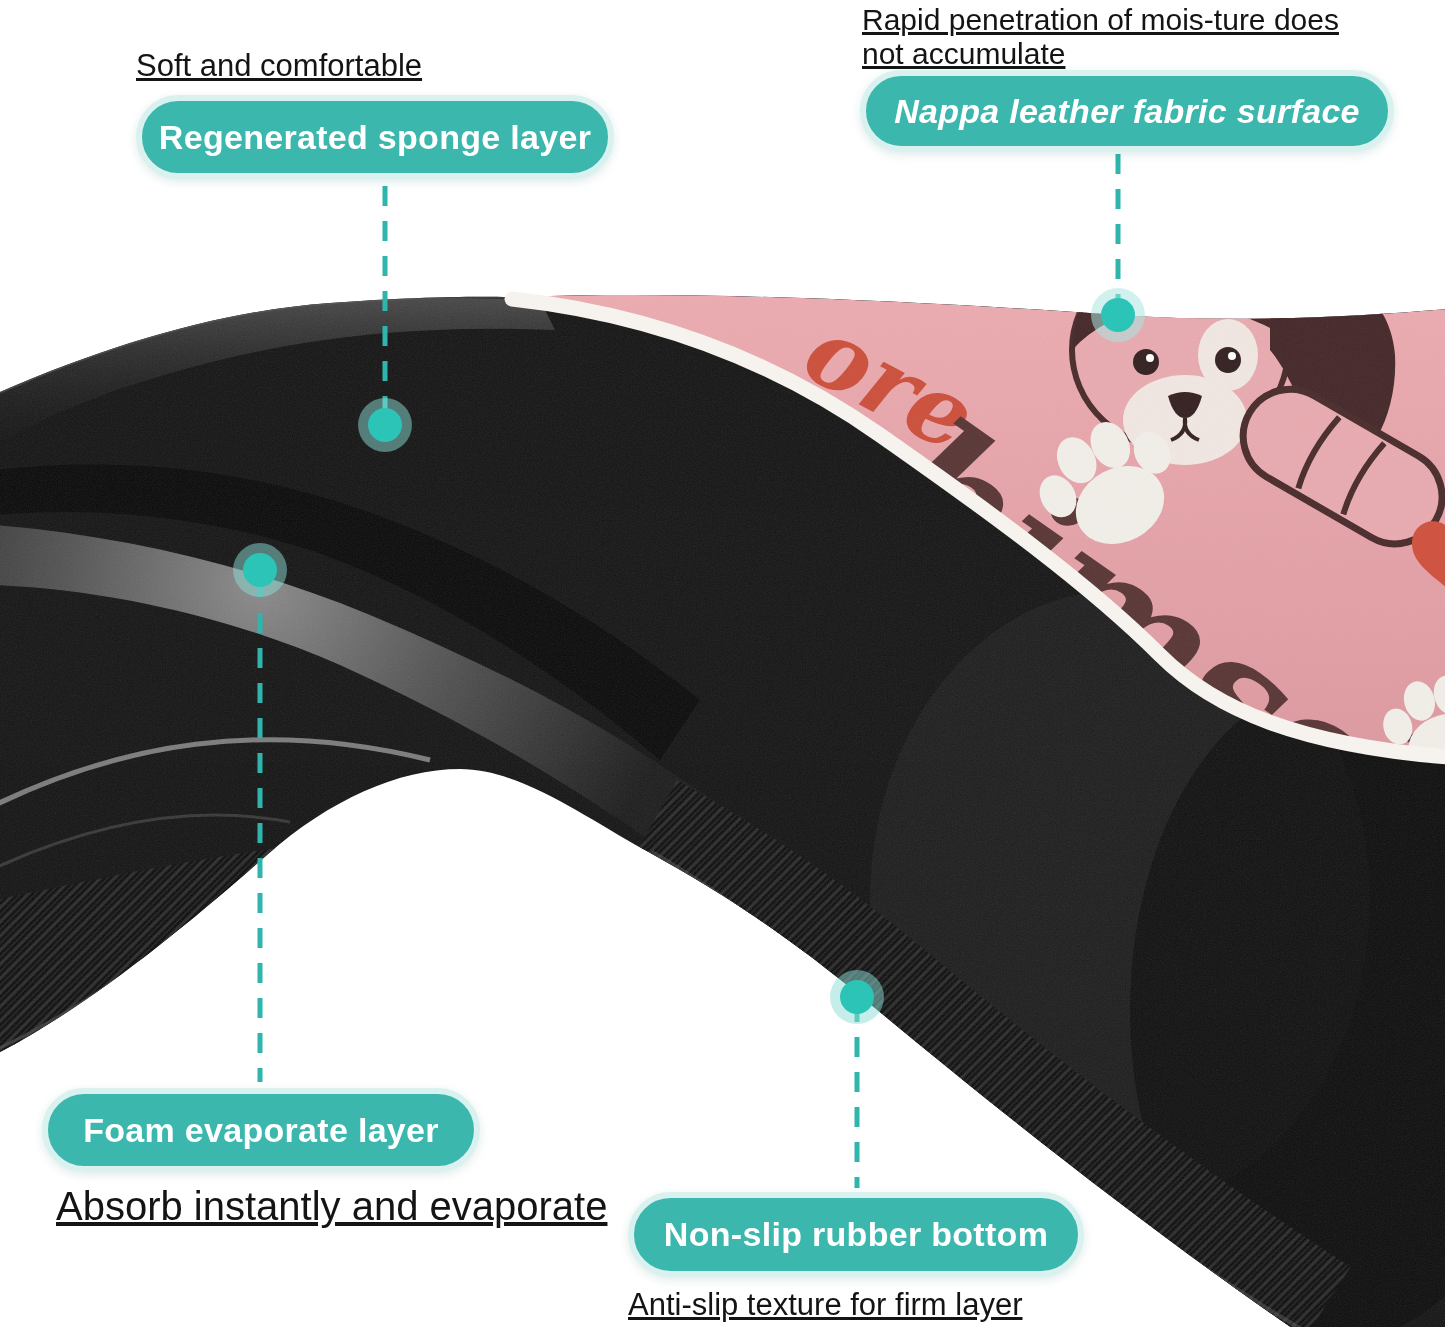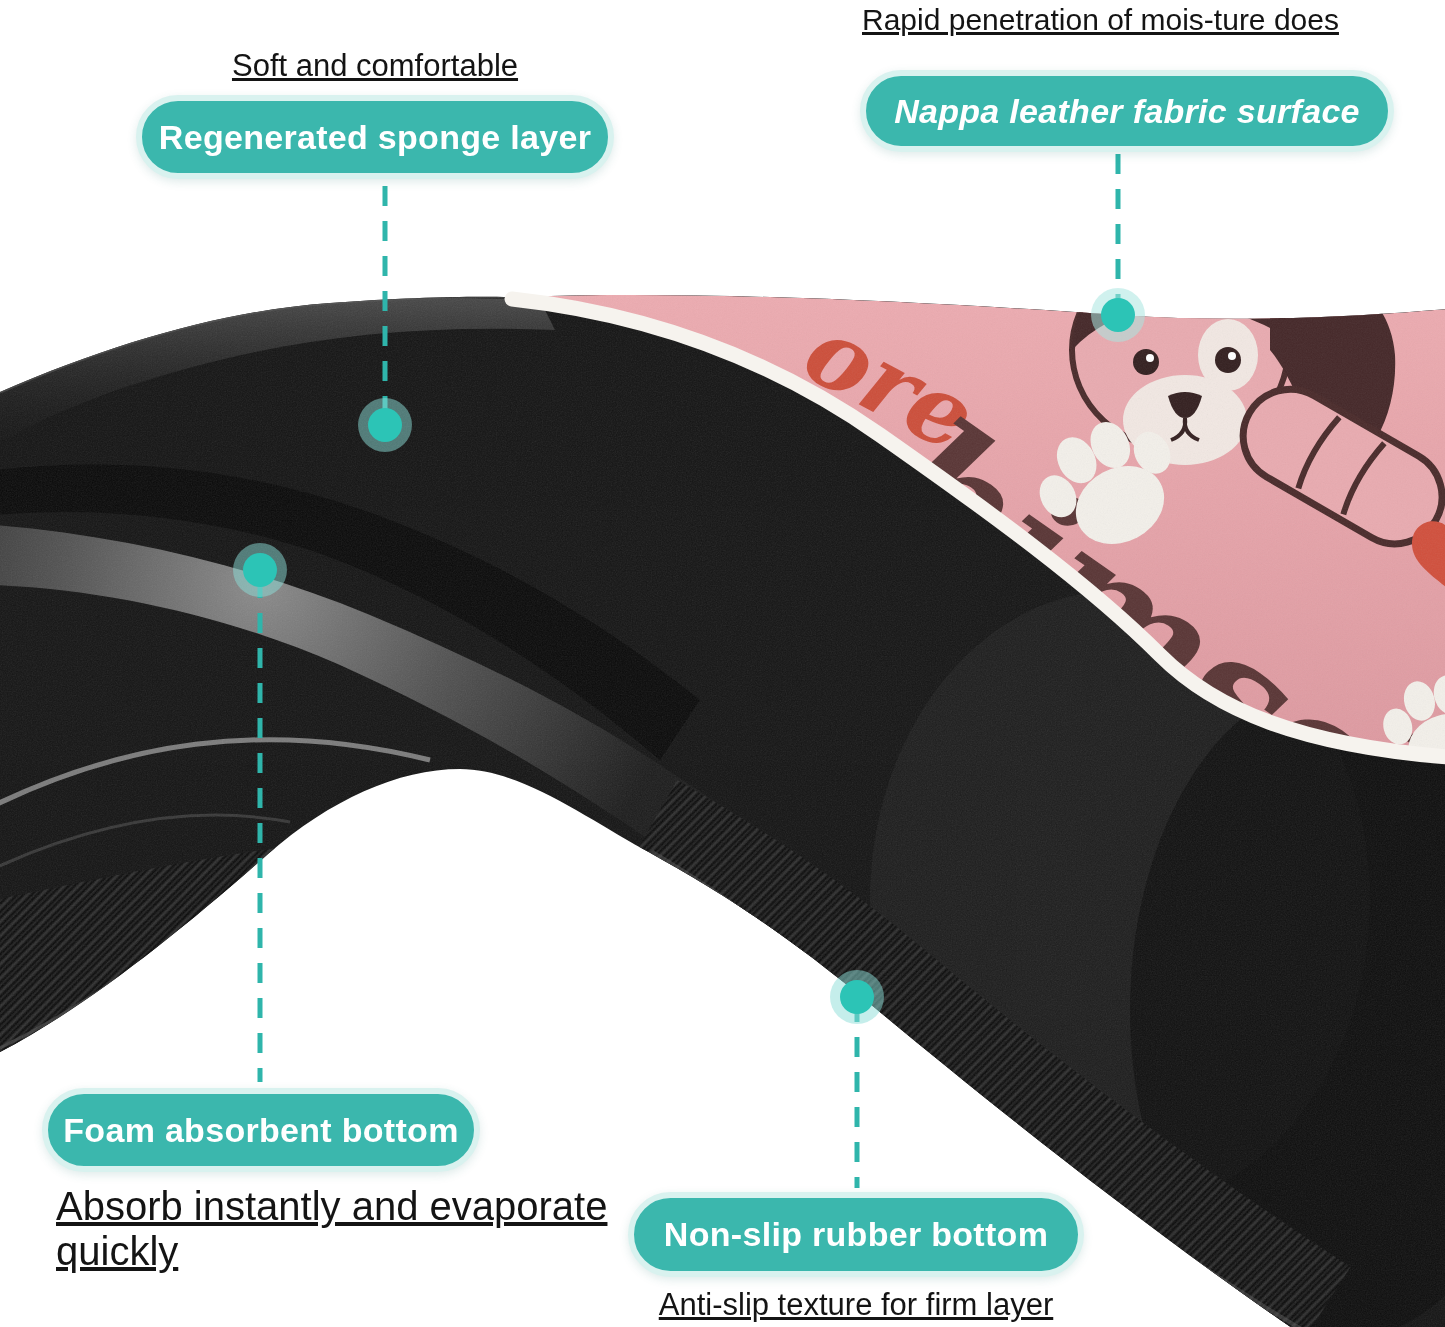--- a/index.html
+++ b/index.html
@@ -4,21 +4,21 @@
 <style>
   html,body{margin:0;padding:0;background:#fff;}
   .canvas{position:relative;width:1445px;height:1327px;background:#ffffff;overflow:hidden;
           font-family:"Liberation Sans",sans-serif;}
   .art{position:absolute;left:0;top:0;width:1445px;height:1327px;}
   .pill{position:absolute;box-sizing:border-box;display:flex;align-items:center;justify-content:center;
         background:#3bb7ad;border:6px solid #d9f2ef;border-radius:60px;color:#ffffff;
         font-weight:bold;font-size:34px;letter-spacing:.3px;white-space:nowrap;
         box-shadow:0 3px 10px rgba(40,120,115,.15);z-index:3;}
   .cap{position:absolute;color:#141414;font-size:30px;line-height:1.13;z-index:3;text-decoration:underline;}
-  .cap.center{text-align:center;}
+  .cap.center{text-align:left;}
   #cap-sponge{left:136px;top:48px;width:478px;font-size:31px;}
   #pill-sponge{left:136px;top:95px;width:478px;height:84px;}
   #cap-fabric{left:862px;top:3px;font-size:30px;}
   #pill-fabric{left:860px;top:70px;width:534px;height:82px;font-style:italic;}
   #pill-foam{left:42px;top:1088px;width:438px;height:84px;}
   #cap-foam{left:56px;top:1184px;font-size:40px;}
   #pill-rubber{left:628px;top:1192px;width:456px;height:85px;}
   #cap-rubber{left:628px;top:1287px;width:456px;font-size:31px;}
 </style>
 </head>
@@ -153,25 +153,25 @@
       <circle cx="1118" cy="315" r="27" fill="rgba(170,230,224,0.55)"></circle>
         <circle cx="1118" cy="315" r="17" fill="#2cc4b6"></circle>
     </g>
   </svg>
 
   <div class="cap center" id="cap-sponge">Soft and comfortable</div>
   <div class="pill" id="pill-sponge">Regenerated sponge layer</div>
 
   <div class="cap" id="cap-fabric">
     <div>Rapid penetration of mois-ture does</div>
+    <div>not accumulate</div>
   </div>
   <div class="pill" id="pill-fabric">Nappa leather fabric surface</div>
 
-  <div class="pill" id="pill-foam">Foam absorbent bottom</div>
+  <div class="pill" id="pill-foam">Foam evaporate layer</div>
   <div class="cap" id="cap-foam">
     <div>Absorb instantly and evaporate</div>
-    <div>quickly</div>
   </div>
 
   <div class="pill" id="pill-rubber">Non-slip rubber bottom</div>
   <div class="cap center" id="cap-rubber">Anti-slip texture for firm layer</div>
 
 </div>
 
 </body></html>

